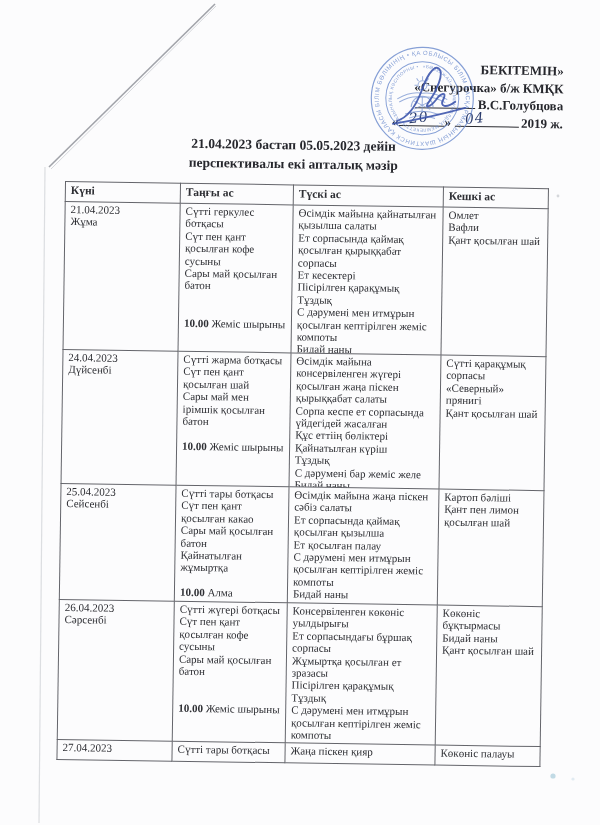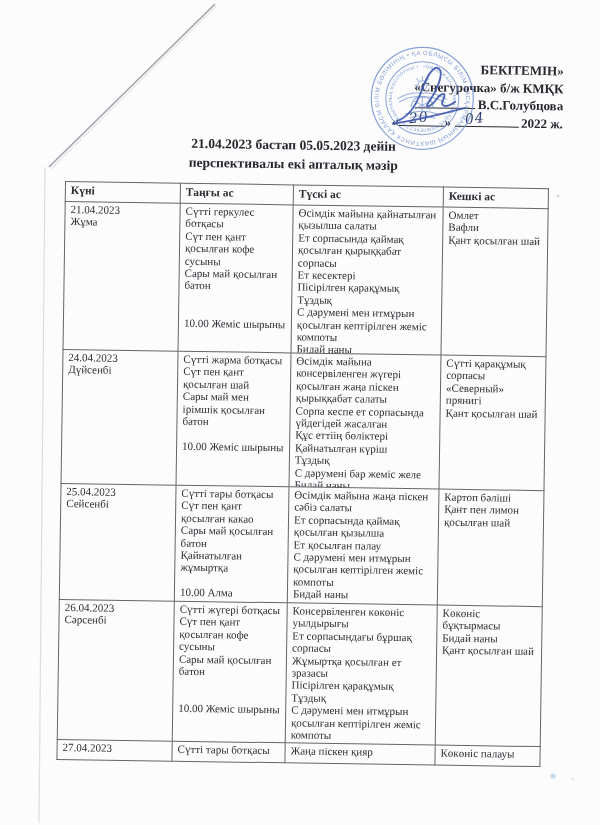--- a/index.html
+++ b/index.html
@@ -43,39 +43,39 @@
   table.menu col.c3{width:150px;} table.menu col.c4{width:105px;}
   table.menu th, table.menu td{border:1px solid #64656b; vertical-align:top;
     padding:1px 4px 0 5px; text-align:left; font-weight:normal; overflow:hidden;}
   table.menu th{font-weight:bold; font-size:11.5px; height:17px; padding-top:2px;}
   .cellwrap{overflow:hidden;}
   tr.r0 .cellwrap{height:146px;} tr.r1 .cellwrap{height:132px;}
   tr.r2 .cellwrap{height:114px;} tr.r3 .cellwrap{height:138px;}
   tr.r4 .cellwrap{height:18px;}
   td.date-cell{font-weight:bold; font-size:11px;}
   td.bold-cell{font-weight:bold;}
-  .menu b{font-weight:normal;}
+  .menu b{font-weight:bold;}
 
   
   .artifacts{position:absolute; inset:0; pointer-events:none;}
 </style>
 </head>
 <body>
 
 <div class="scan">
   <div class="content">
 
     <div class="approval">
       <div>БЕКІТЕМІН»</div>
       <div>«Снегурочка» б/ж КМҚК</div>
       <div>
         <span class="uline u60"></span><span>В.С.Голубцова</span>
       </div>
       <div>
-        <span>«</span><span class="uline u46"><i class="hand">20</i></span><span>»</span><span class="uline u64"><i class="hand">04</i></span><span>2022 ж.</span>
+        <span>«</span><span class="uline u46"><i class="hand">20</i></span><span>»</span><span class="uline u64"><i class="hand">04</i></span><span>2019 ж.</span>
       </div>
     </div>
 
     <svg class="stamp" width="108" height="108" viewBox="-54 -54 108 108">
       <circle class="ring" r="51"></circle>
       <circle class="ring2" r="36.5"></circle>
       <defs>
         <path id="arcOut" d="M 0,-43.5 A 43.5,43.5 0 1 1 -0.01,-43.5"></path>
         <path id="arcIn" d="M 0,-30.5 A 30.5,30.5 0 1 1 -0.01,-30.5"></path>
       </defs>

